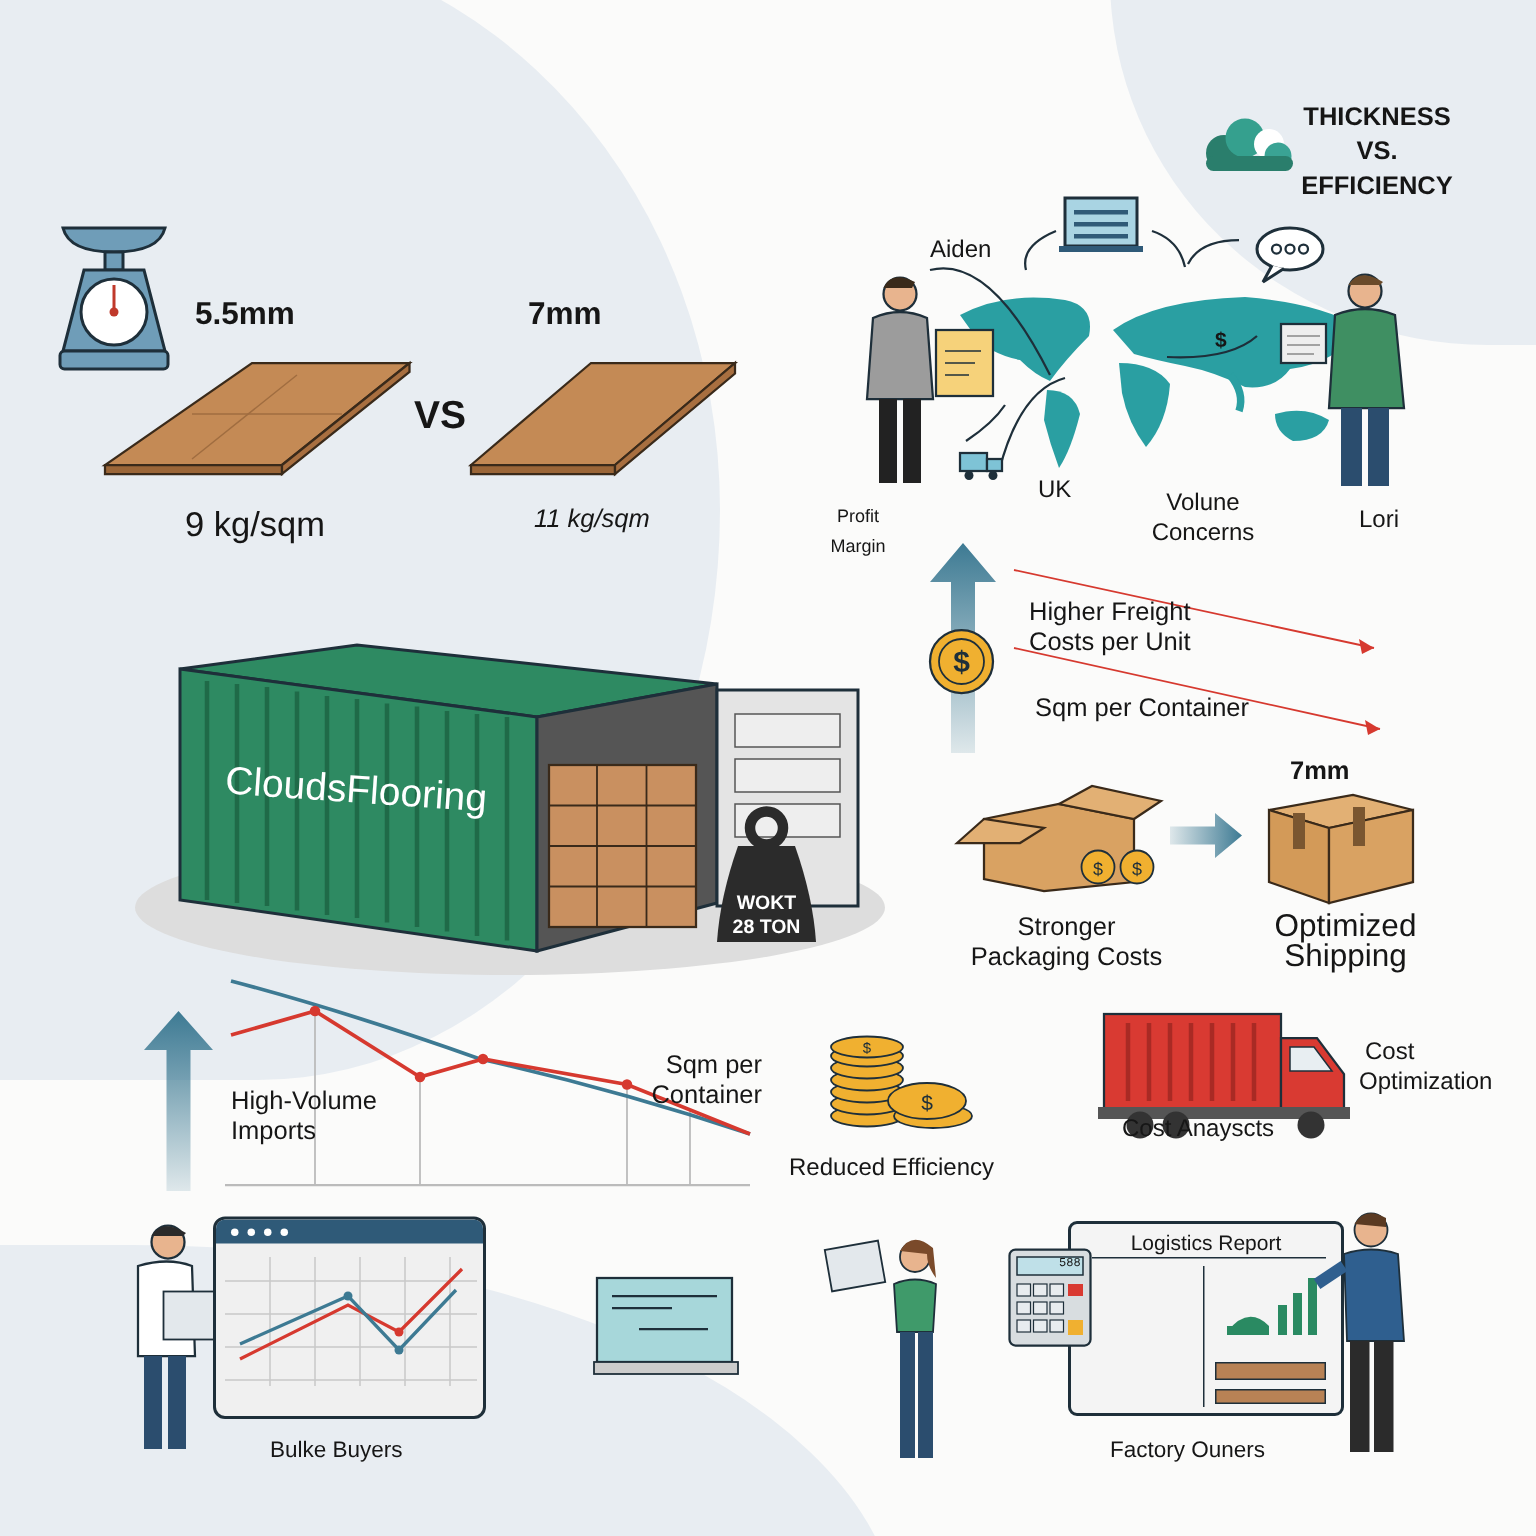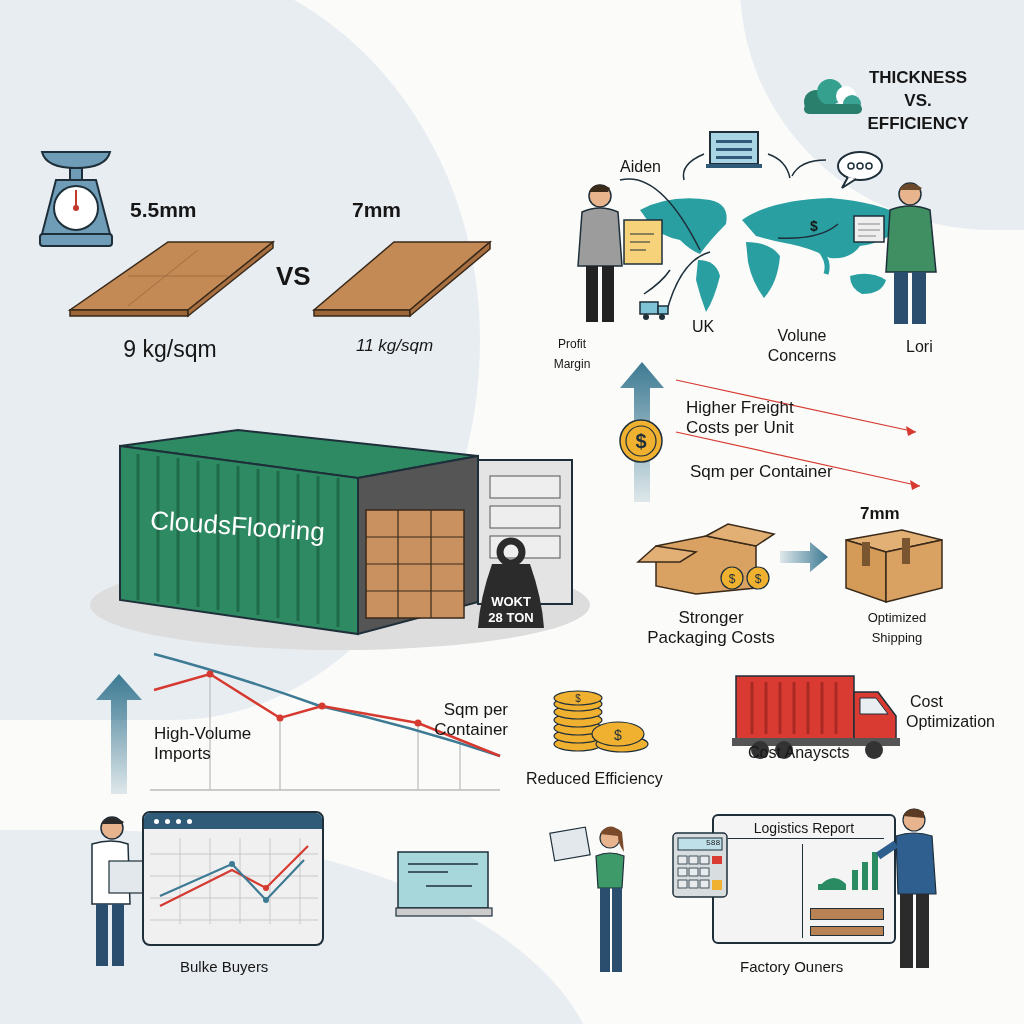--- a/index.html
+++ b/index.html
@@ -240,21 +240,21 @@
   <path d="M4 16 L60 6 L100 16 L44 28Z" fill="#e2b074" stroke="#3a2a1a" stroke-width="1.5"></path>
   <path d="M4 16 L44 28 L44 78 L4 64Z" fill="#d39a58" stroke="#3a2a1a" stroke-width="1.5"></path>
   <path d="M44 28 L100 16 L100 64 L44 78Z" fill="#d9a262" stroke="#3a2a1a" stroke-width="1.5"></path>
   <rect x="20" y="18" width="8" height="24" fill="#7a5630"></rect>
   <rect x="60" y="14" width="8" height="26" fill="#7a5630"></rect>
 </svg>
 <div class="txt center" style="left:636px; top:608px; width:150px; font-size:17px; line-height:20px;">
   <div>Stronger</div>
   <div>Packaging Costs</div>
 </div>
-<div class="txt center" style="left:834px; top:608px; width:126px; font-size:13px; line-height:20px;">
+<div class="txt center" style="left:834px; top:608px; width:126px; font-size:21px; line-height:20px;">
   <div>Optimized</div>
   <div>Shipping</div>
 </div>
 
 <svg style="left:96px; top:674px;" width="46" height="120" viewBox="0 0 46 120">
   <defs>
       <linearGradient id="gc" x1="0" y1="0" x2="0" y2="1">
         <stop offset="0" stop-color="#3d7a93"></stop>
         <stop offset="1" stop-color="#3d7a93" stop-opacity="0.15"></stop>
       </linearGradient>

